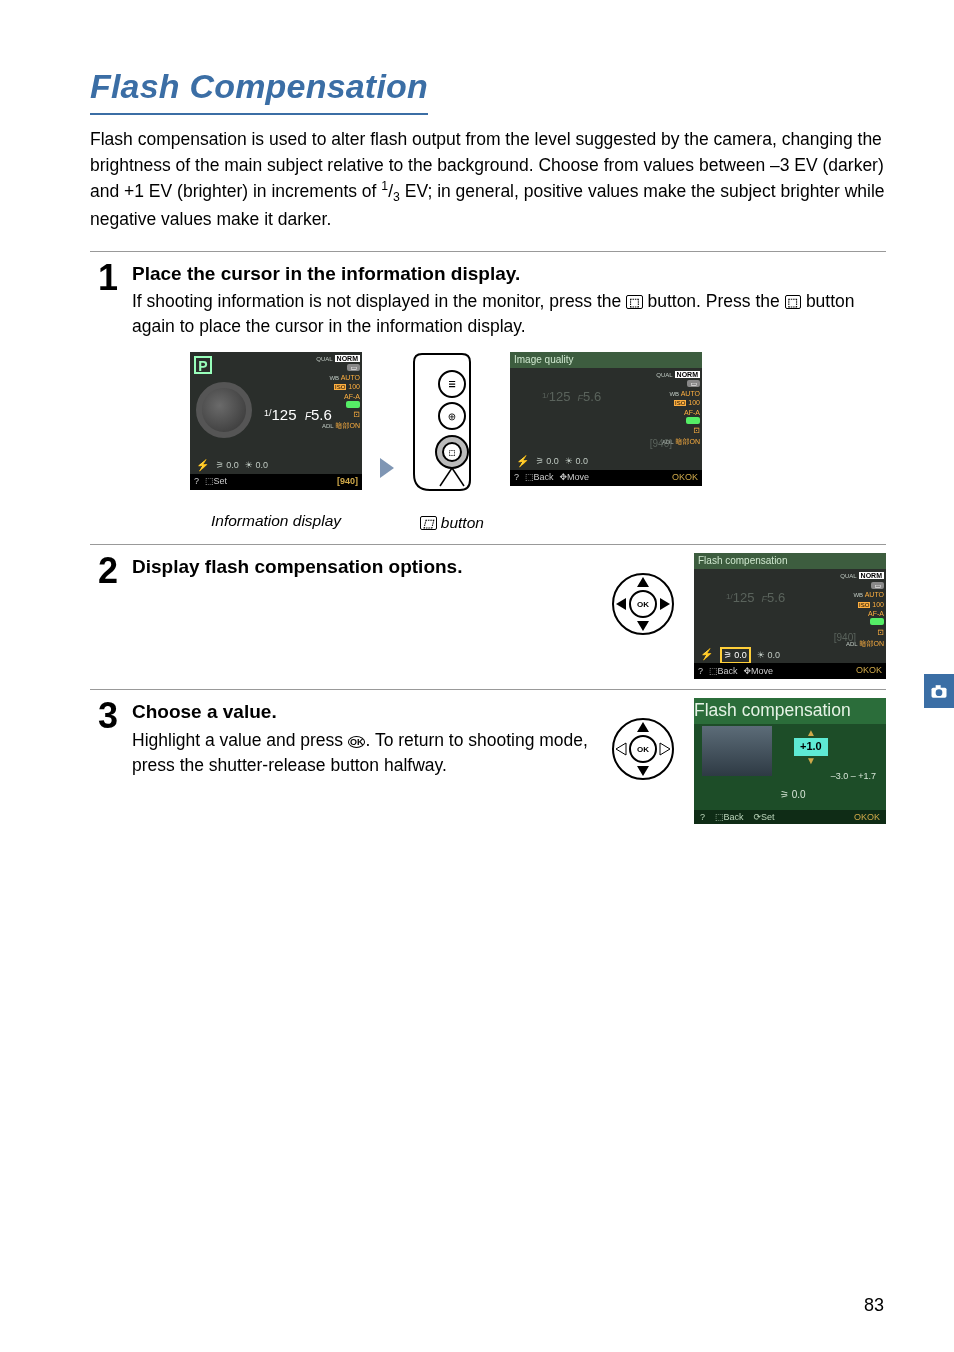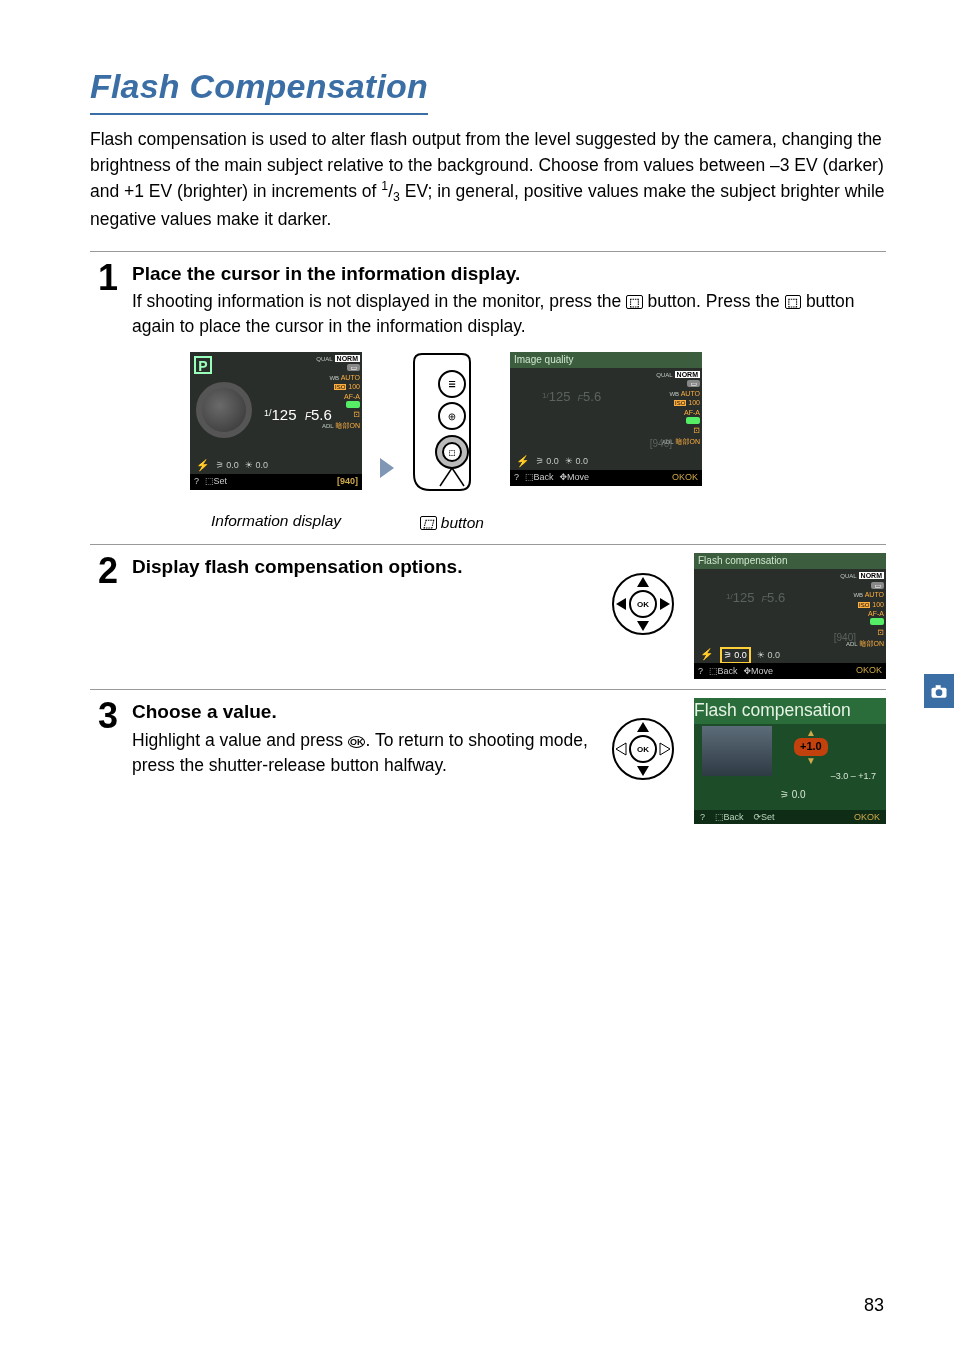--- a/index.html
+++ b/index.html
@@ -142,23 +142,22 @@
   .lcd .hl{ border:2px solid #ffcf3a; padding:0 2px; color:#fff; font-size:9px;}
   .lcd .okok{ position:absolute; right:4px; bottom:2px; font-size:9px; color:#cfa94a;}
   .lcd.flashset { width:192px; height:126px; background:#1d4d28; }
   .lcd.flashset .hdr{background:#2b6d3a;color:#e6f3e6;}
   .lcd.flashset .thumb{
     position:absolute; left:8px; top:28px; width:70px; height:50px;
     background: linear-gradient(#5c6c78,#2e3a44);
   }
   .lcd.flashset .valbox{
     position:absolute; left:100px; top:40px;
-    background:#c2410c;color:#000;font-size:11px;font-weight:700;
+    background:#5eead4;color:#000;font-size:11px;font-weight:700;
     padding:1px 6px;
-    border-radius:7px;
   }
   .lcd.flashset .tri{ position:absolute; left:112px; color:#cfa94a; font-size:10px;}
   .lcd.flashset .range{ position:absolute; right:10px; top:72px; font-size:9px; color:#d8e6d8;}
   .lcd.flashset .cur{ position:absolute; left:86px; top:90px; font-size:10px; color:#d8e6d8;}
   .lcd.flashset .fb{ position:absolute; left:0;right:0;bottom:0;height:14px;background:#0f2c16;
     font-size:9px;color:#bcd6bc;display:flex;align-items:center;gap:10px;padding:0 6px;}
   .arrow-tri {
     width:0;height:0;border-top:10px solid transparent;border-bottom:10px solid transparent;
     border-left:14px solid #7f96b4; align-self:center; margin-top:50px;
   }

